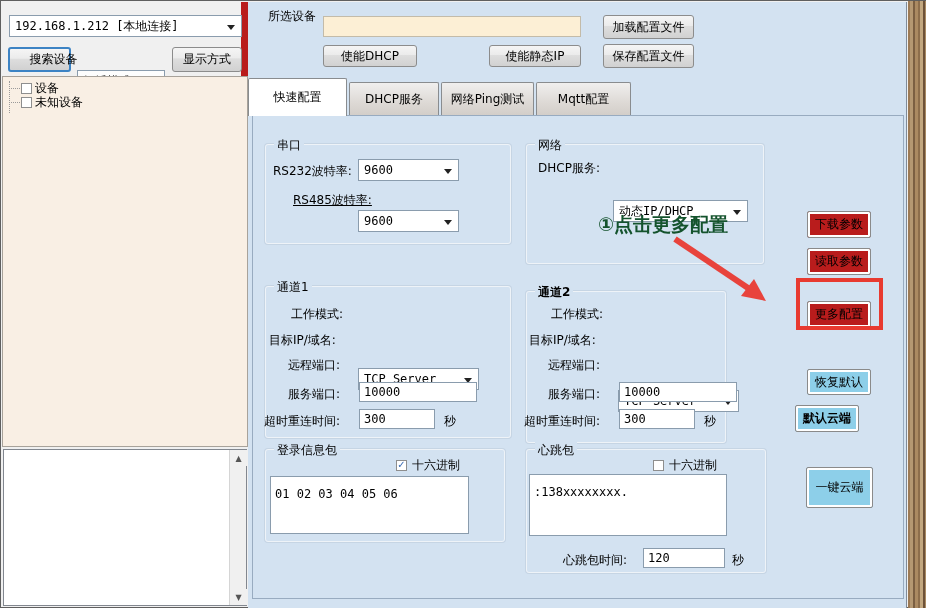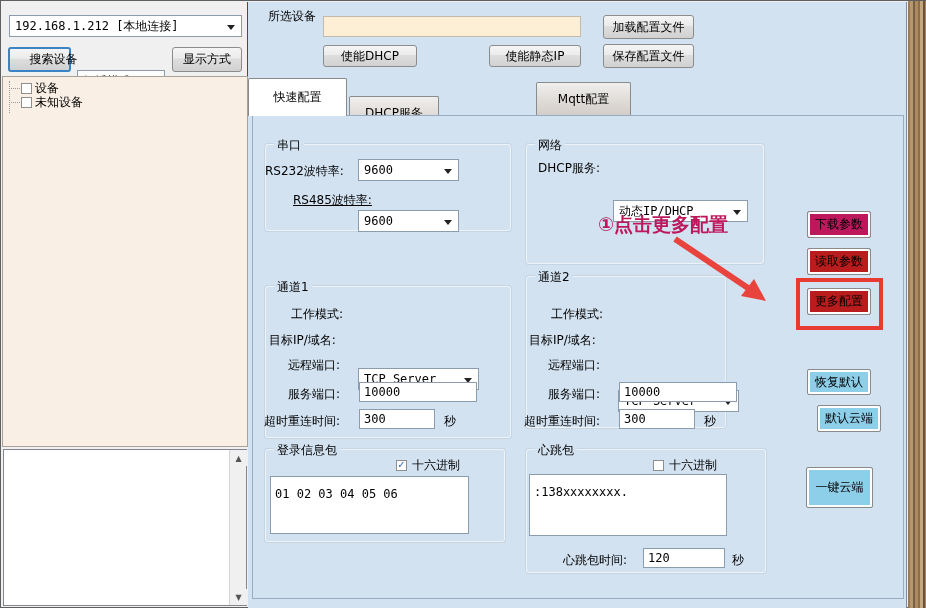--- a/index.html
+++ b/index.html
@@ -8,21 +8,21 @@
     font-family:"DejaVu Sans","Liberation Sans",sans-serif;
     font-size:12px; color:#000; background:#f0f0f0;
     position:relative; overflow:hidden;
   }
   .window { position:absolute; left:0; top:0; width:926px; height:608px;
     border:1px solid #5f5f5f; }
   .abs { position:absolute; }
 
   
   .left-top { left:1px; top:1px; width:246px; height:74px; background:#f0f0f0;
-    border-right:1px solid #b91c1c; }
+    border-right:7px solid #b91c1c; }
   .combo {
     background:#fff; border:1px solid #8a9cad; height:22px;
     display:flex; align-items:center; padding:0 18px 0 5px; position:relative;
     font-family:"DejaVu Sans Mono","Liberation Mono",monospace; font-size:12px;
     white-space:nowrap; overflow:hidden;
   }
   .combo .arr { position:absolute; right:6px; top:9px; width:0; height:0;
     border-left:4px solid transparent; border-right:4px solid transparent;
     border-top:5px solid #222; }
   .combo.gray { background:#fdfdfd; }
@@ -80,26 +80,26 @@
 
   .w-input { background:#fff; border:1px solid #8a9cad; height:20px;
     font-family:"DejaVu Sans Mono","Liberation Mono",monospace; font-size:12px;
     padding:0 4px; }
   textarea.w-input { resize:none; overflow:hidden; line-height:15px; padding:10px 4px; }
 
   
   .cbtn { position:absolute; display:flex; align-items:center; justify-content:center;
     border:1px solid #8a8a8a; border-radius:2px; box-shadow:inset 0 0 0 2px #fff;
     font-size:12px; white-space:nowrap; }
-  .cbtn.red  { background:#be185d; }
+  .cbtn.red  { background:#b91c1c; }
   .cbtn.cyan { background:#b91c1c; }
   .cbtn.sky  { background:#8dcfe9; }
 
   .hl-rect { position:absolute; border:4px solid #e83a30; z-index:5; }
-  .annot { position:absolute; color:#be185d; font-weight:bold; font-size:19px; white-space:nowrap; z-index:5; }
+  .annot { position:absolute; color:#14532d; font-weight:bold; font-size:19px; white-space:nowrap; z-index:5; }
   .arrow-svg { position:absolute; z-index:5; }
 
   .hexrow { position:absolute; display:flex; align-items:center; gap:5px; }
 </style>
 </head>
 <body>
 
 <div class="window">
 
   <div class="abs left-top">
@@ -141,28 +141,29 @@
   <div class="abs wall"></div>
 
   <span class="flabel" style="left:267px;top:7px;">所选设备</span>
   <input class="abs cream-input" style="left: 322px; top: 15px; width: 258px;" value="">
   <div class="abs btn" style="left:602px;top:14px;width:91px;height:24px;">加载配置文件</div>
   <div class="abs btn" style="left:322px;top:44px;width:94px;height:22px;">使能DHCP</div>
   <div class="abs btn" style="left:488px;top:44px;width:92px;height:22px;">使能静态IP</div>
   <div class="abs btn" style="left:602px;top:43px;width:91px;height:24px;">保存配置文件</div>
 
   <div class="tab active" style="left:247px;width:99px;">快速配置</div>
-  <div class="tab inactive" style="left:348px;width:90px;margin-top:14px;">DHCP服务</div>
+  <div class="tab inactive" style="left:348px;width:90px;">DHCP服务</div>
+  <div class="tab inactive" style="left:440px;width:93px;">网络Ping测试</div>
   <div class="tab inactive" style="left:535px;width:95px;">Mqtt配置</div>
   <div class="abs tab-page"></div>
 
-  <div class="group" style="left:264px;top:143px;width:246px;height:87px;">
+  <div class="group" style="left:264px;top:143px;width:246px;height:100px;">
     <span class="legend">串口</span>
   </div>
-  <span class="flabel" style="left:264px;top:162px;">RS232波特率:</span>
+  <span class="flabel" style="left:272px;top:162px;">RS232波特率:</span>
   <div class="abs combo" style="left:357px;top:158px;width:101px;">
     <span>9600</span>
     <span class="arr"></span>
   </div>
   <span class="flabel" style="left:292px;top:191px;text-decoration:underline;">RS485波特率:</span>
   <div class="abs combo" style="left:357px;top:187px;width:101px;">
     <span>9600</span>
     <span class="arr"></span>
   </div>
 
@@ -190,21 +191,21 @@
     <span class="arr"></span>
   </div>
   <span class="flabel" style="left:268px;top:331px;">目标IP/域名:</span>
   <span class="flabel" style="left:287px;top:356px;">远程端口:</span>
   <span class="flabel" style="left:287px;top:385px;">服务端口:</span>
   <input class="abs w-input" style="left: 358px; top: 381px; width: 118px;" value="10000">
   <span class="flabel" style="left:263px;top:412px;">超时重连时间:</span>
   <input class="abs w-input" style="left: 358px; top: 408px; width: 76px;" value="300">
   <span class="flabel" style="left:443px;top:412px;">秒</span>
 
-  <div class="group" style="left:525px;top:275px;width:200px;height:152px;">
+  <div class="group" style="left:525px;top:290px;width:200px;height:152px;font-weight:bold;">
     <span class="legend">通道2</span>
   </div>
   <span class="flabel" style="left:550px;top:305px;">工作模式:</span>
   <div class="abs combo" style="left:617px;top:301px;width:121px;">
     <span>TCP Server</span>
     <span class="arr"></span>
   </div>
   <span class="flabel" style="left:528px;top:331px;">目标IP/域名:</span>
   <span class="flabel" style="left:547px;top:356px;">远程端口:</span>
   <span class="flabel" style="left:547px;top:385px;">服务端口:</span>
@@ -229,19 +230,19 @@
     <span class="cb"></span>
     <span>十六进制</span>
   </div>
   <textarea class="abs w-input" style="left: 528px; top: 473px; width: 198px; height: 62px;">:138xxxxxxxx.</textarea>
   <span class="flabel" style="left:562px;top:551px;">心跳包时间:</span>
   <input class="abs w-input" style="left: 642px; top: 547px; width: 82px;" value="120">
   <span class="flabel" style="left:731px;top:551px;">秒</span>
 
   <div class="cbtn red" style="left:806px;top:210px;width:64px;height:27px;">下载参数</div>
   <div class="cbtn cyan" style="left:806px;top:247px;width:64px;height:27px;">读取参数</div>
-  <div class="cbtn cyan" style="left:806px;top:287px;width:64px;height:27px;">更多配置</div>
+  <div class="cbtn cyan" style="left:806px;top:300px;width:64px;height:27px;">更多配置</div>
   <div class="hl-rect" style="left:795px;top:277px;width:87px;height:52px;"></div>
   <div class="cbtn sky" style="left:806px;top:368px;width:64px;height:26px;">恢复默认</div>
-  <div class="cbtn sky" style="left:816px;top:404px;width:64px;height:27px;">默认云端</div>
+  <div class="cbtn sky" style="left:794px;top:404px;width:64px;height:27px;font-weight:bold;">默认云端</div>
   <div class="cbtn sky" style="left:805px;top:466px;width:67px;height:41px;">一键云端</div>
 
 </div>
 
 </body></html>

